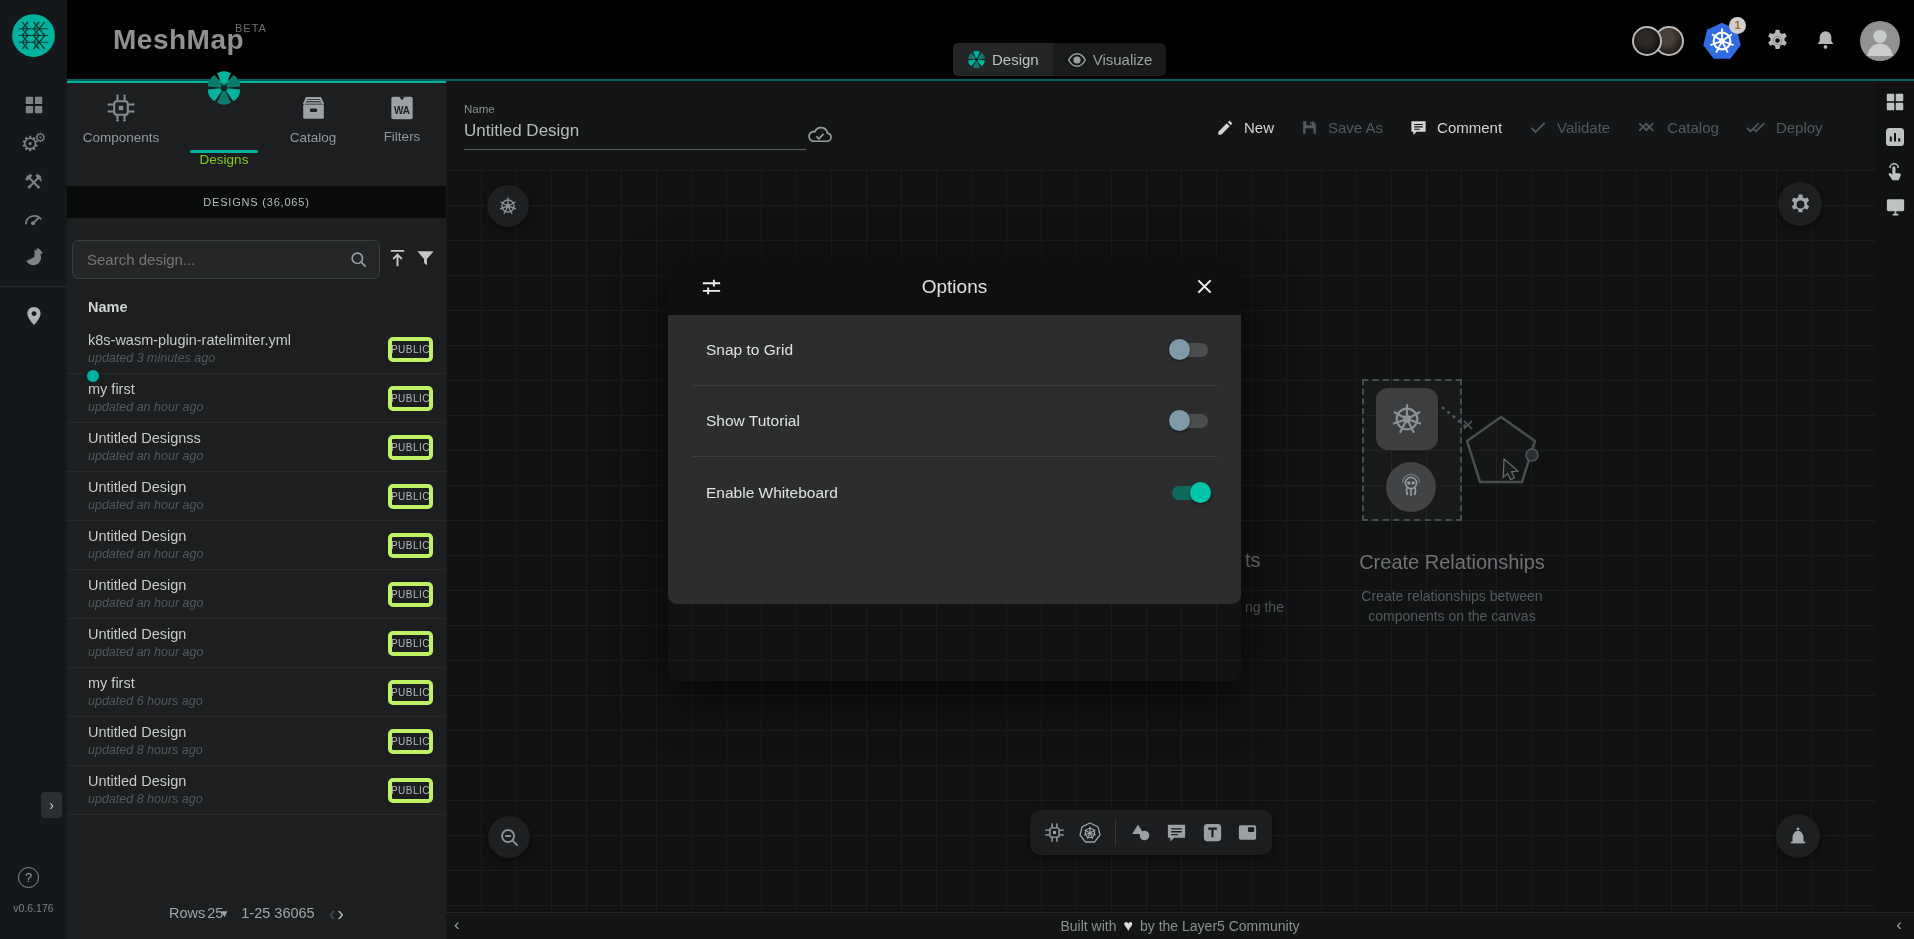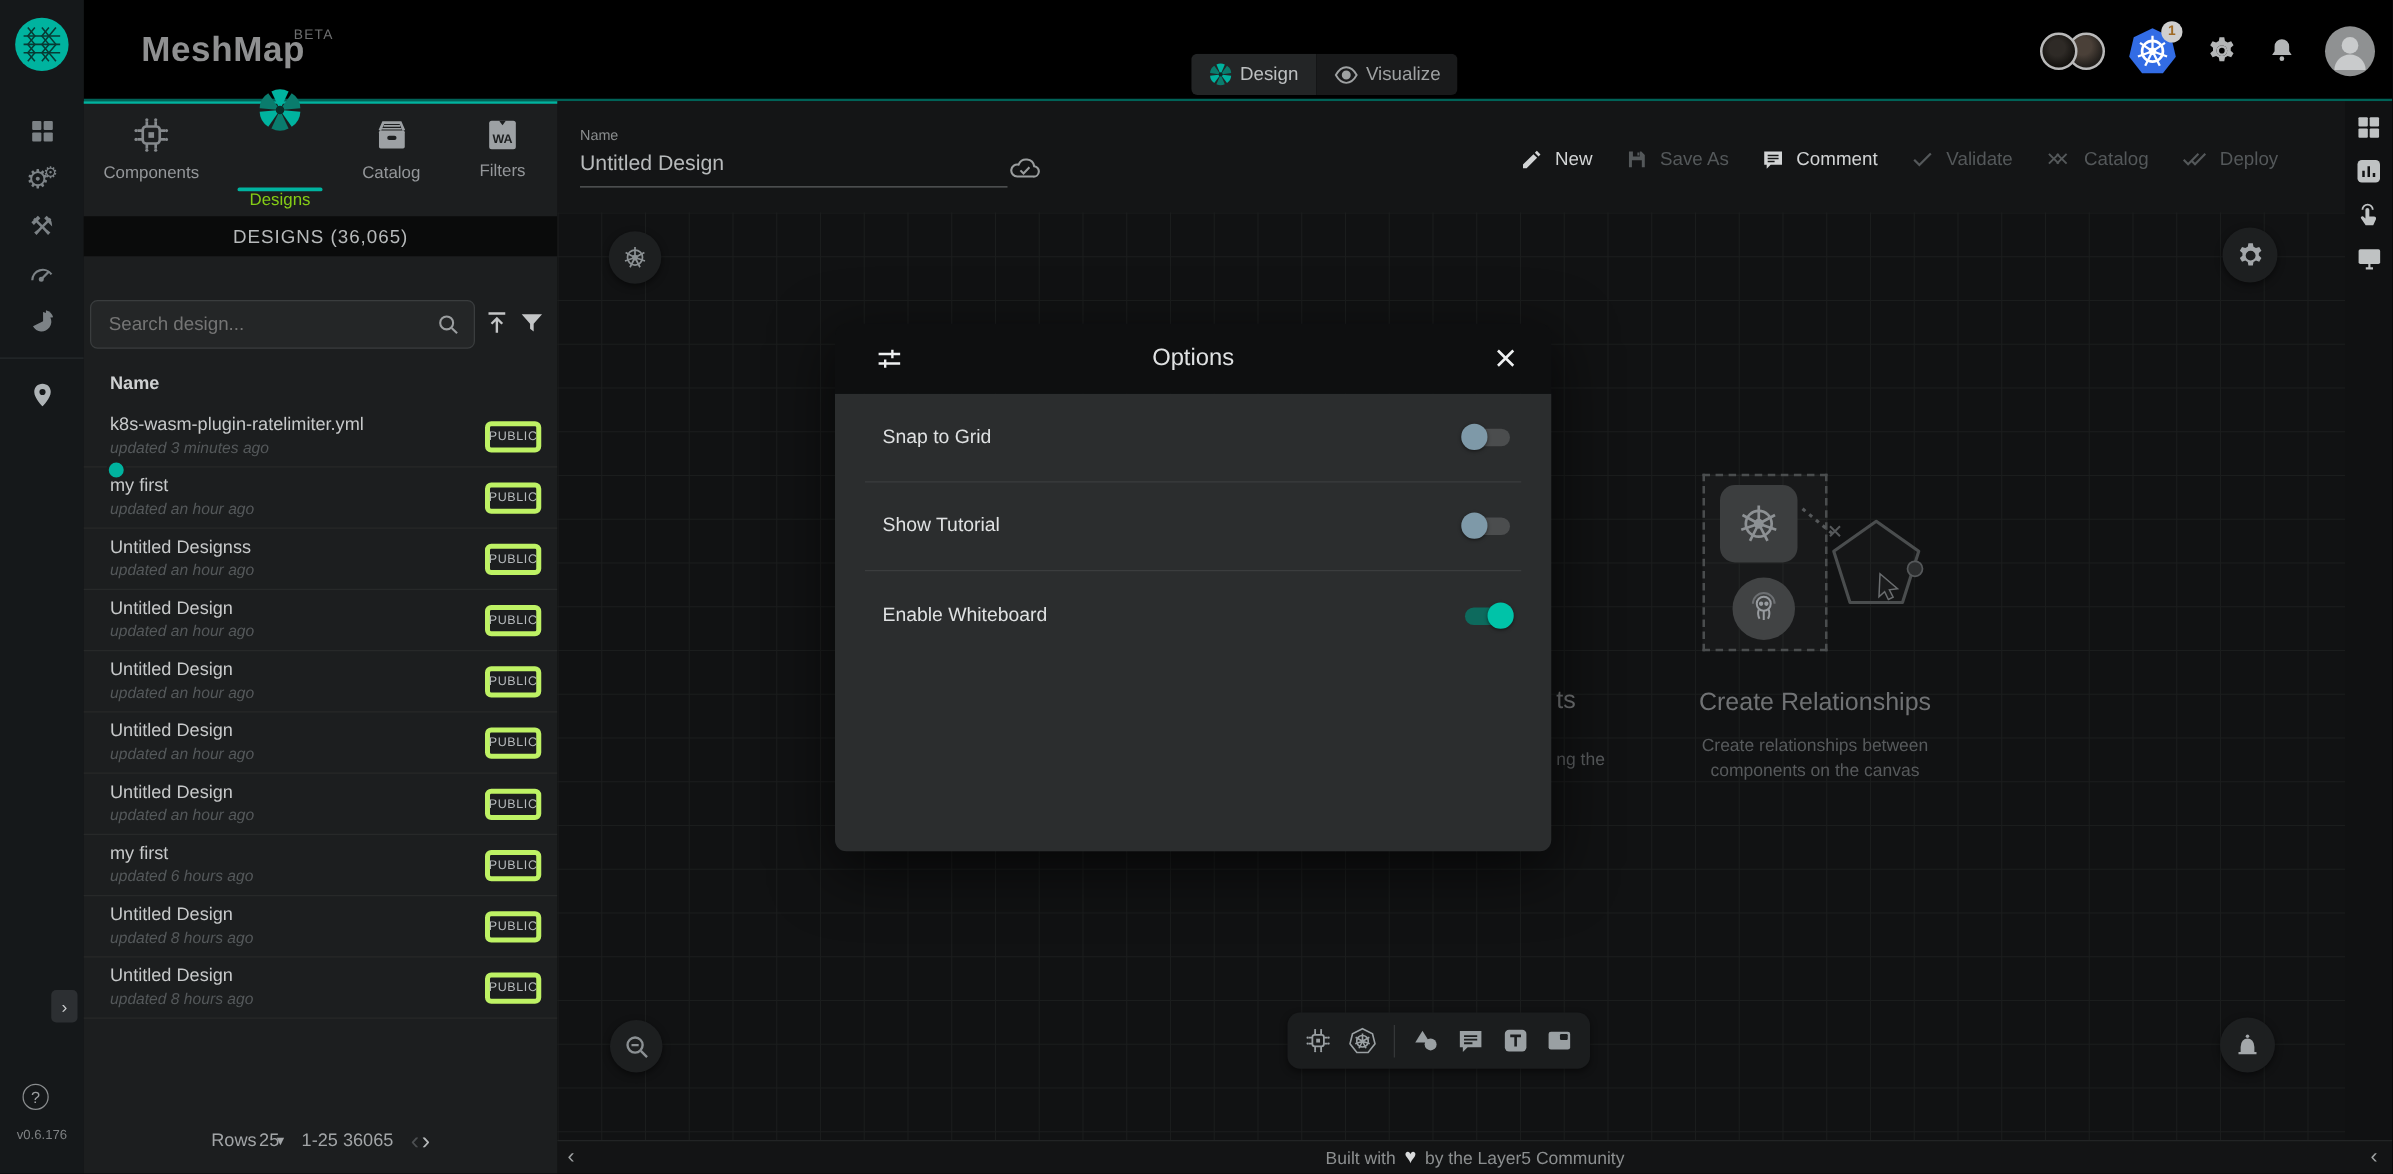--- a/index.html
+++ b/index.html
@@ -32,21 +32,21 @@
   .rail-expand { position:absolute; left:41px; top:792px; width:21px; height:26px; background:#2c2f32; border-radius:4px; color:#c9cbcc; font-size:14px; display:flex; align-items:center; justify-content:center; cursor:pointer; }
   .help-circle { position:absolute; left:18px; top:867px; width:21px; height:21px; border-radius:50%; border:1.5px solid #8a8d8f; color:#9a9da0; font-size:13px; display:flex; align-items:center; justify-content:center; cursor:pointer; }
   .version { position:absolute; left:0; top:902px; width:67px; text-align:center; font-size:10.5px; color:#7e8183; }
 
   
   .panel { position:absolute; left:67px; top:81px; width:379px; height:858px; background:#1c1e1f; border-top:2px solid #00B39F; }
   .tabbar { position:absolute; left:0; top:0; width:379px; height:69px; }
   .ptab { position:absolute; top:4px; width:92px; height:62px; display:flex; flex-direction:column; align-items:center; justify-content:center; gap:5px; color:#94979a; font-size:13.5px; cursor:pointer; }
   .ptab.active { color:#84cc16;gap:46px; }
   .ptab .underline { position:absolute; left:12px; right:12px; bottom:-4px; height:3px; border-radius:2px; background:#00B39F; }
-  .band { position:absolute; left:0; top:90px; width:379px; height:32px; background:#0a0b0b; display:flex; align-items:center; justify-content:center; font-size:15px; letter-spacing:.8px; color:#b7babb; }
+  .band { position:absolute; left:0; top:103px; width:379px; height:32px; background:#0a0b0b; display:flex; align-items:center; justify-content:center; font-size:11px; letter-spacing:.8px; color:#b7babb; }
   .search-row { position:absolute; left:0; top:150px; width:379px; height:52px; }
   .search-box { position:absolute; left:5px; top:7px; width:308px; height:39px; background:#242627; border:1px solid #3a3d3e; border-radius:6px; display:flex; align-items:center; }
   .search-box input { flex:1; background:transparent; border:none; outline:none; color:#9b9ea0; font-size:15px; padding:0 10px 0 14px; font-family:"Liberation Sans",sans-serif; }
   .search-ic { margin-right:10px; color:#9b9ea0; display:flex; }
   .tool-ic { position:absolute; top:14px; color:#c3c5c6; display:flex; cursor:pointer; }
   .col-hdr { position:absolute; left:21px; top:216px; font-size:14.5px; font-weight:700; color:#cfd1d2; }
   .rows-wrap { position:absolute; left:0; top:242px; width:379px; }
   .drow { position:relative; height:49px; border-bottom:1px solid #272929; cursor:pointer; }
   .drow .dname { position:absolute; left:21px; top:7px; font-size:14.5px; color:#c7c9ca; white-space:nowrap; }
   .drow .dupd { position:absolute; left:21px; top:26px; font-size:12.5px; font-style:italic; color:#54585a; }
@@ -94,21 +94,21 @@
   .footer { position:absolute; left:446px; top:912px; width:1468px; height:27px; background:#131415; border-top:1px solid #222425; display:flex; align-items:center; justify-content:center; gap:7px; font-size:14px; color:#8c8f90; }
   .foot-chev { position:absolute; top:2px; font-size:17px; color:#9fa2a3; cursor:pointer; }
   .heart { font-size:16px; color:#d9dbdc; }
 
   
   .modal { position:absolute; left:668px; top:259px; width:573px; height:422px; border-radius:9px; box-shadow:0 14px 50px rgba(0,0,0,.65); z-index:10; }
   .modal-hdr { position:relative; height:56px; background:#0e0f10; border-radius:9px 9px 0 0; display:flex; align-items:center; justify-content:center; }
   .modal-title { font-size:19px; color:#dfe1e2; }
   .modal-tune { position:absolute; left:32px; top:17px; color:#eef0f1; display:flex; }
   .modal-close { position:absolute; right:26px; top:17px; color:#eef0f1; display:flex; cursor:pointer; }
-  .modal-body { height:366px; background:#2b2d2e; border-radius:0 0 9px 9px; padding:0 24px; }
+  .modal-body { height:289px; background:#2b2d2e; border-radius:0 0 9px 9px; padding:0 24px; }
   .opt-row { height:71px; display:flex; align-items:center; justify-content:space-between; border-bottom:1px solid #3b3d3e; }
   .opt-row:last-child { border-bottom:none; }
   .opt-label { font-size:15.5px; color:#dfe1e2; padding-left:14px; }
   .switch { position:relative; width:42px; height:22px; cursor:pointer; margin-right:6px; flex:none; }
   .switch .track { position:absolute; left:3px; top:4px; width:36px; height:14px; border-radius:7px; background:#4b4d4e; }
   .switch .knob { position:absolute; left:0; top:0; width:21px; height:21px; border-radius:50%; background:#7e99a8; box-shadow:0 1px 3px rgba(0,0,0,.5); }
   .switch.on .track { background:#0d6a5d; }
   .switch.on .knob { left:21px; background:#00c3a8; }
 
   svg { display:block; }

